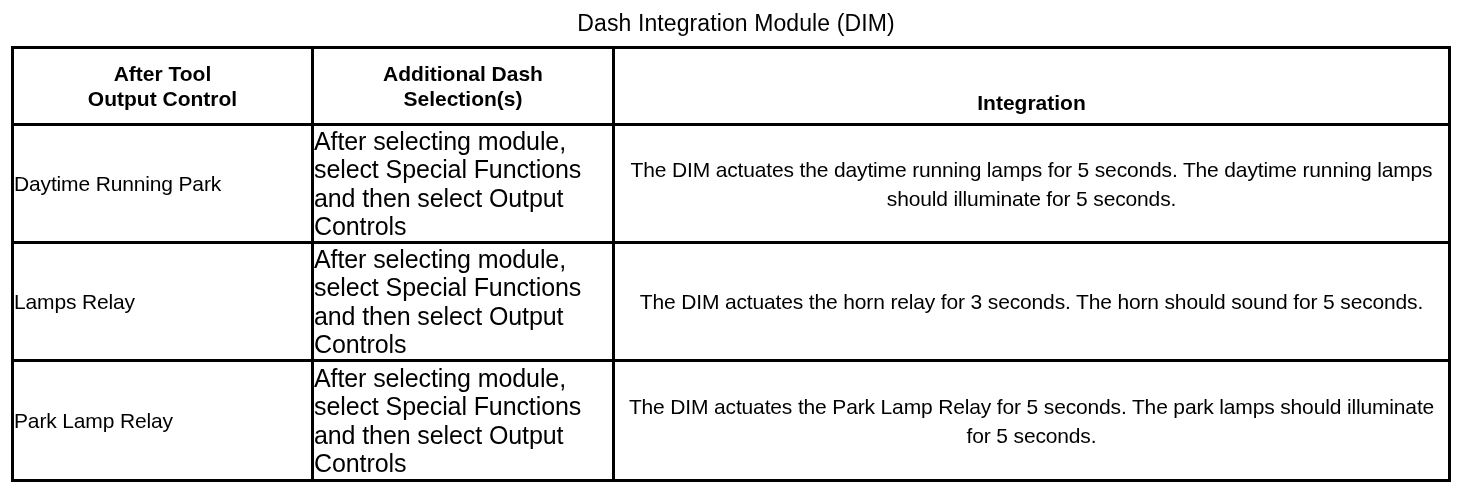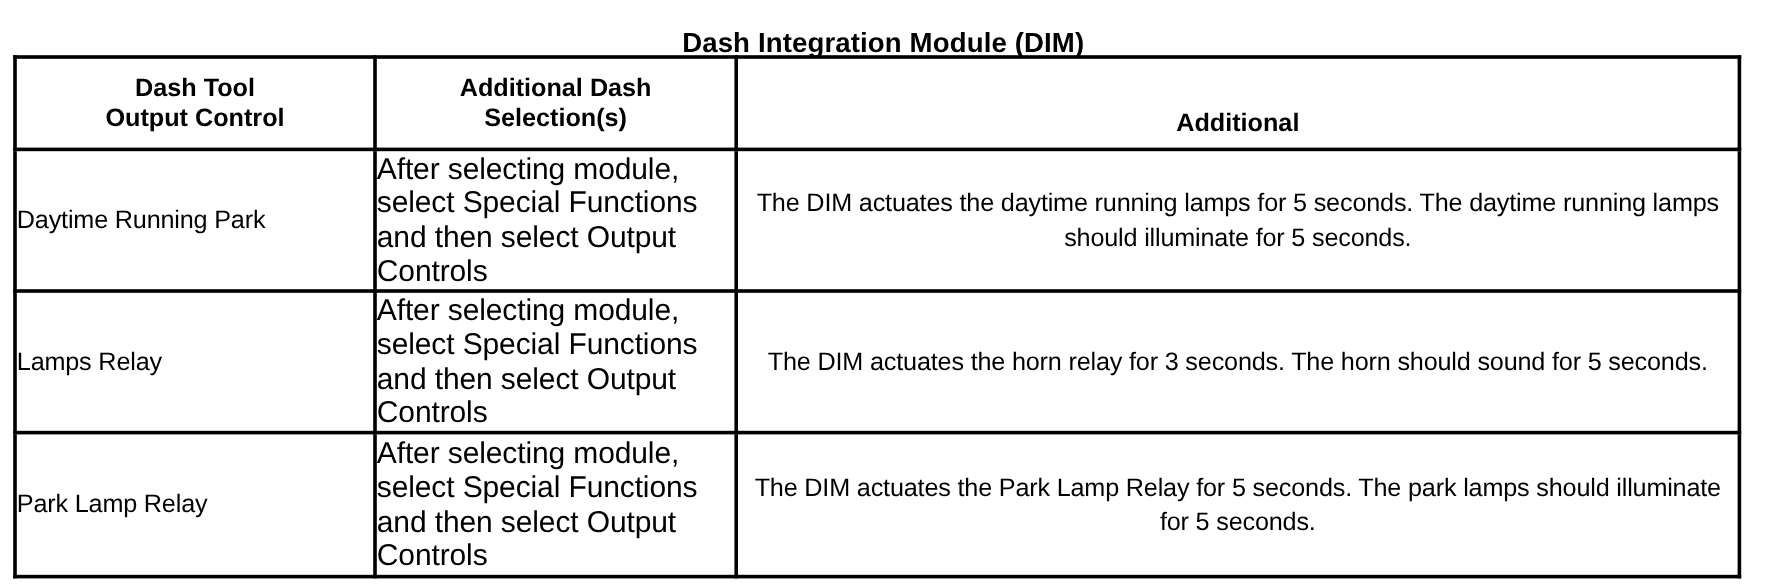--- a/index.html
+++ b/index.html
@@ -20,23 +20,22 @@
     height: 488px;
     overflow: hidden;
   }
   .doc-title {
     position: absolute;
     left: 0;
     top: 10px;
     width: 1472px;
     text-align: center;
     font-size: 23px;
-    font-weight: bold;
+    font-weight: normal;
     letter-spacing: 0.1px;
-    margin-top: 12px;
   }
   .tbl-wrap {
     position: absolute;
     left: 11px;
     top: 46px;
     width: 1437px;
     height: 422px;
   }
   table.dim-table {
     width: 1437px;
@@ -105,28 +104,28 @@
   <div class="tbl-wrap">
     <table class="dim-table">
       <colgroup>
         <col class="c1">
         <col class="c2">
         <col class="c3">
       </colgroup>
       <thead>
         <tr>
           <th>
-            <div>Dash Tool</div>
+            <div>After Tool</div>
             <div>Output Control</div>
           </th>
           <th>
             <div>Additional Dash</div>
             <div>Selection(s)</div>
           </th>
-          <th class="desc-h">Additional</th>
+          <th class="desc-h">Integration</th>
         </tr>
       </thead>
       <tbody>
         <tr>
           <td class="col-control">
             <span class="nowrapfit">Daytime Running Park</span>
           </td>
           <td class="col-menu">After selecting module, select Special Functions and then select Output Controls</td>
           <td class="col-desc">The DIM actuates the daytime running lamps for 5 seconds. The daytime running lamps should illuminate for 5 seconds.</td>
         </tr>

